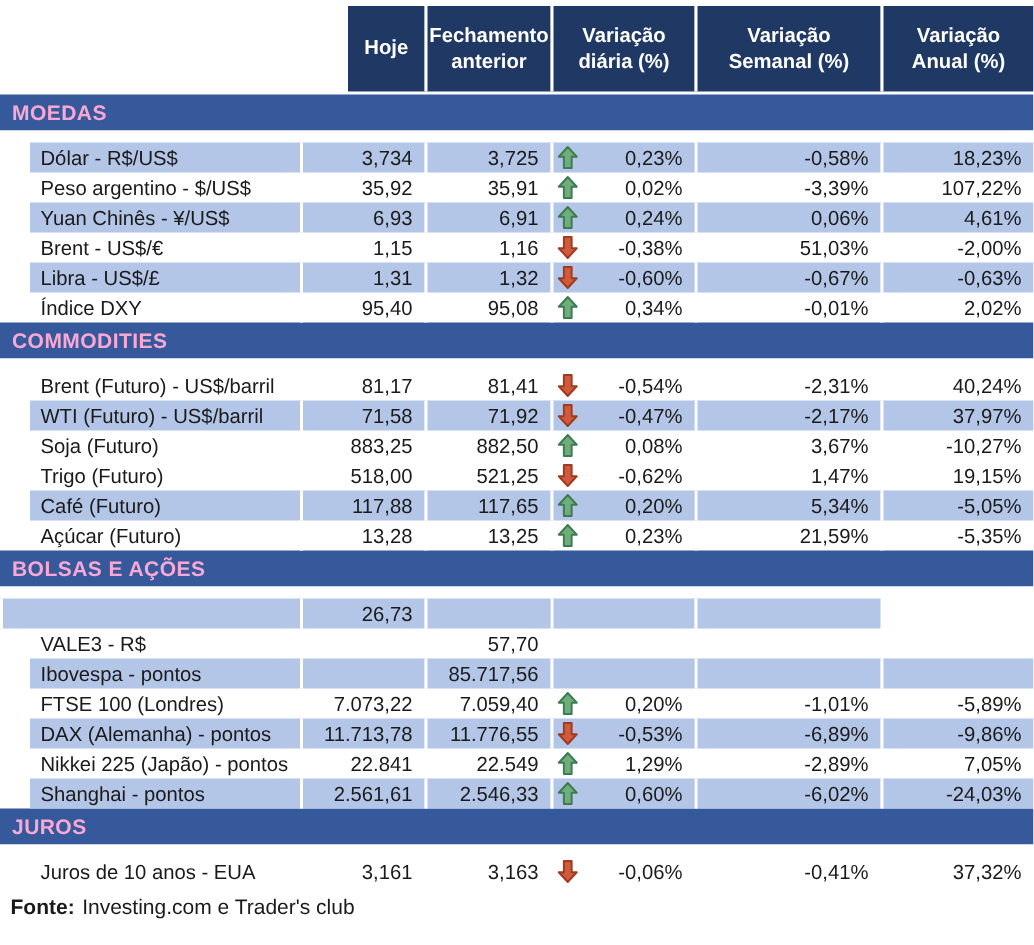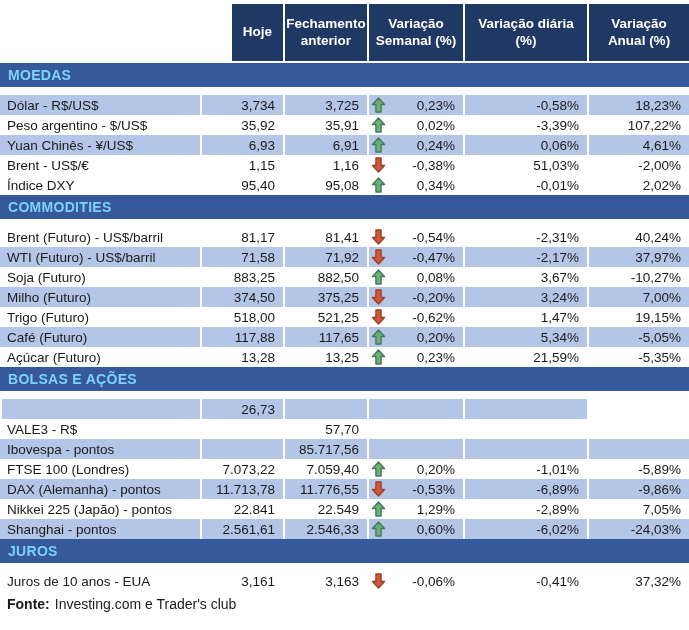--- a/index.html
+++ b/index.html
@@ -28,21 +28,21 @@
     padding: 0 4px;
     box-sizing: border-box;
     border-left: 2px solid #fff;
   }
   .header-row .hcell:nth-child(2) { border-left: none; margin-left: 32px; }
   .corner { background: #fff; }
   
   .section-bar {
     height: 24px;
     background: var(--section-bg, #35599B);
-    color: #7dd3fc;
+    color: #f9a8d4;
     display: flex; align-items: center;
     font-weight: 700;
     font-size: 14px;
     padding-left: 8px;
     letter-spacing: 0.3px;
     box-sizing: border-box;
   }
   .section-gap { height: 8px; background: #fff; }
   
   .row { height: 20px; font-size: 13.5px; }
@@ -52,20 +52,21 @@
     box-sizing: border-box;
     border-left: 2px solid #fff;
     overflow: hidden;
     white-space: nowrap;
   }
   .row > div.label {
     justify-content: flex-start;
     padding-left: 7px;
     padding-right: 18px;
     border-left: none;
+    margin-left: 20px;
   }
   .row.shaded > div { background: var(--row-stripe, #B4C6E7); }
   .row > div.diaria { position: relative; }
   .arrow {
     position: absolute;
     left: 2px; top: 50%;
     transform: translateY(-50%);
     display: flex; align-items: center;
   }
   
@@ -79,22 +80,22 @@
 </style>
 </head>
 <body>
 
 <div>
 
   <div class="grid header-row">
     <div class="corner"></div>
     <div class="hcell">Hoje</div>
     <div class="hcell">Fechamento anterior</div>
+    <div class="hcell">Variação diária (%)</div>
     <div class="hcell">Variação Semanal (%)</div>
-    <div class="hcell">Variação diária (%)</div>
     <div class="hcell">Variação Anual (%)</div>
   </div>
 
   <div id="tbody">
       <div class="section-bar">
         <div>MOEDAS</div>
       </div>
       <div class="section-gap"></div>
       <div class="grid row shaded">
         <div class="label">Dólar - R$/US$</div>
@@ -149,20 +150,35 @@
           <div class="arrow">
             <svg width="15" height="16" viewBox="0 0 14 16">
               <path d="M7 1 L13 7.5 H9.6 V15 H4.4 V7.5 H1 Z" transform="rotate(180 7 8)" fill="var(--down-fill)" stroke="var(--down-stroke)" stroke-width="1.3" stroke-linejoin="round"></path>
             </svg>
           </div>
           <span>-0,38%</span>
         </div>
         <div>51,03%</div>
         <div>-2,00%</div>
       </div>
+      <div class="grid row shaded">
+        <div class="label">Libra - US$/£</div>
+        <div>1,31</div>
+        <div>1,32</div>
+        <div class="diaria">
+          <div class="arrow">
+            <svg width="15" height="16" viewBox="0 0 14 16">
+              <path d="M7 1 L13 7.5 H9.6 V15 H4.4 V7.5 H1 Z" transform="rotate(180 7 8)" fill="var(--down-fill)" stroke="var(--down-stroke)" stroke-width="1.3" stroke-linejoin="round"></path>
+            </svg>
+          </div>
+          <span>-0,60%</span>
+        </div>
+        <div>-0,67%</div>
+        <div>-0,63%</div>
+      </div>
       <div class="grid row">
         <div class="label">Índice DXY</div>
         <div>95,40</div>
         <div>95,08</div>
         <div class="diaria">
           <div class="arrow">
             <svg width="15" height="16" viewBox="0 0 14 16">
               <path d="M7 1 L13 7.5 H9.6 V15 H4.4 V7.5 H1 Z" fill="var(--up-fill)" stroke="var(--up-stroke)" stroke-width="1.3" stroke-linejoin="round"></path>
             </svg>
           </div>
@@ -213,35 +229,20 @@
           <div class="arrow">
             <svg width="15" height="16" viewBox="0 0 14 16">
               <path d="M7 1 L13 7.5 H9.6 V15 H4.4 V7.5 H1 Z" fill="var(--up-fill)" stroke="var(--up-stroke)" stroke-width="1.3" stroke-linejoin="round"></path>
             </svg>
           </div>
           <span>0,08%</span>
         </div>
         <div>3,67%</div>
         <div>-10,27%</div>
       </div>
-      <div class="grid row shaded">
-        <div class="label">Milho (Futuro)</div>
-        <div>374,50</div>
-        <div>375,25</div>
-        <div class="diaria">
-          <div class="arrow">
-            <svg width="15" height="16" viewBox="0 0 14 16">
-              <path d="M7 1 L13 7.5 H9.6 V15 H4.4 V7.5 H1 Z" transform="rotate(180 7 8)" fill="var(--down-fill)" stroke="var(--down-stroke)" stroke-width="1.3" stroke-linejoin="round"></path>
-            </svg>
-          </div>
-          <span>-0,20%</span>
-        </div>
-        <div>3,24%</div>
-        <div>7,00%</div>
-      </div>
       <div class="grid row">
         <div class="label">Trigo (Futuro)</div>
         <div>518,00</div>
         <div>521,25</div>
         <div class="diaria">
           <div class="arrow">
             <svg width="15" height="16" viewBox="0 0 14 16">
               <path d="M7 1 L13 7.5 H9.6 V15 H4.4 V7.5 H1 Z" transform="rotate(180 7 8)" fill="var(--down-fill)" stroke="var(--down-stroke)" stroke-width="1.3" stroke-linejoin="round"></path>
             </svg>
           </div>

